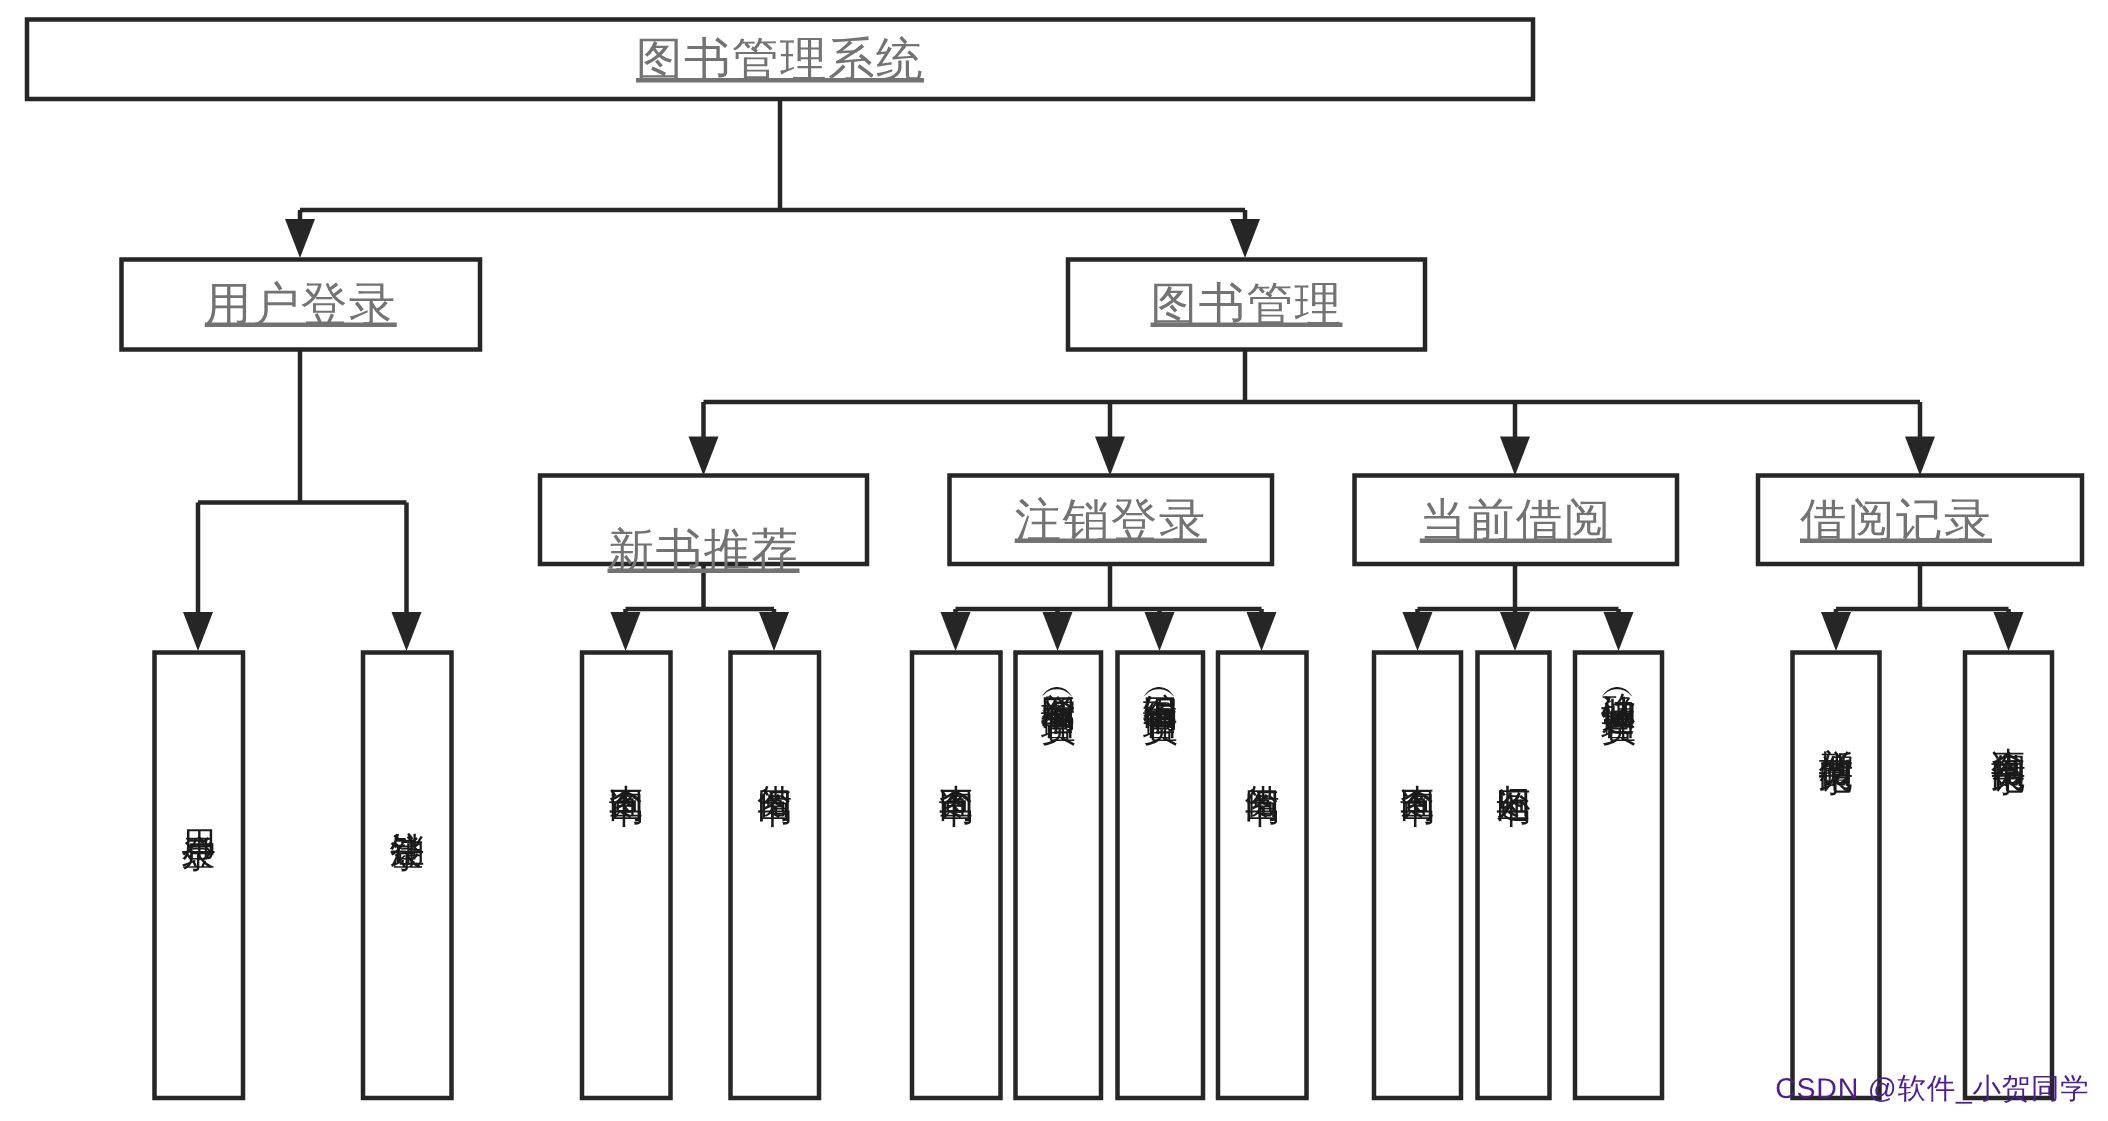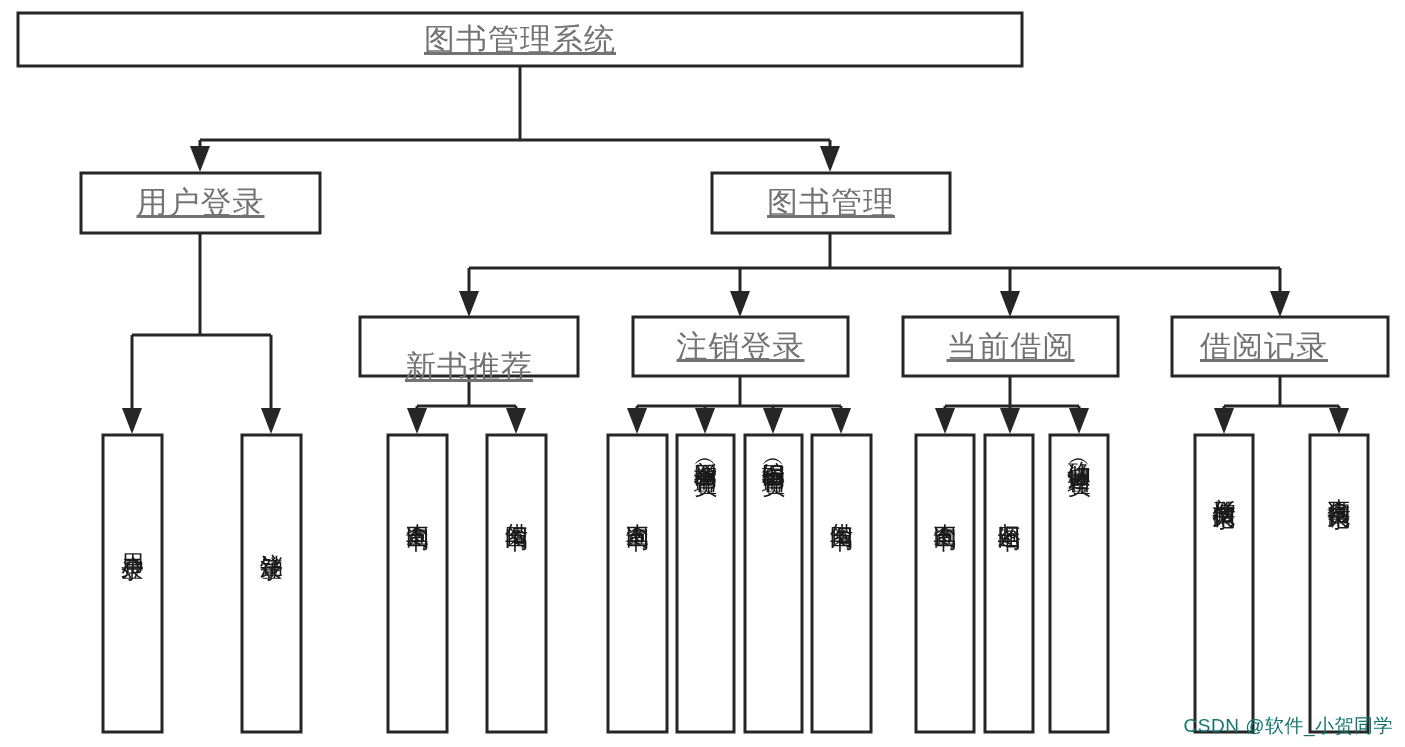--- a/index.html
+++ b/index.html
@@ -72,21 +72,21 @@
     letter-spacing: 1px;
     white-space: nowrap;
     text-decoration: underline;
   }
   #watermark {
     position: absolute;
     right: 12px;
     bottom: 8px;
     font-family: "Liberation Sans", "DejaVu Sans", sans-serif;
     font-size: 19px;
-    color: #0f766e;
+    color: #4c1d95;
     letter-spacing: 0.5px;
     white-space: nowrap;
     pointer-events: none;
   }
 </style>
 </head>
 <body>
 
 <div id="diagram-root">
 

